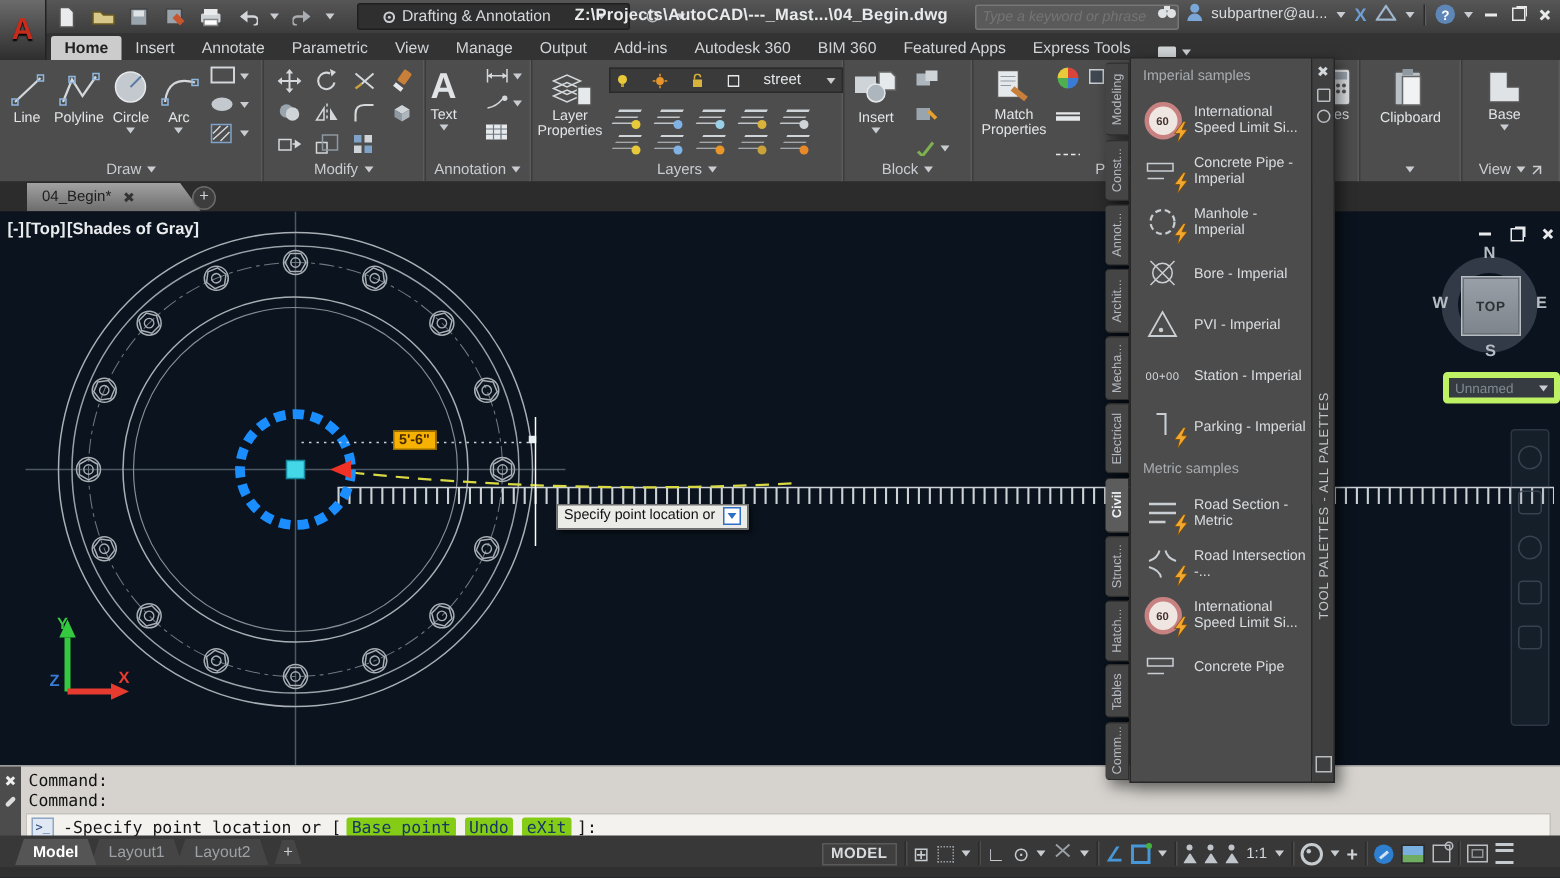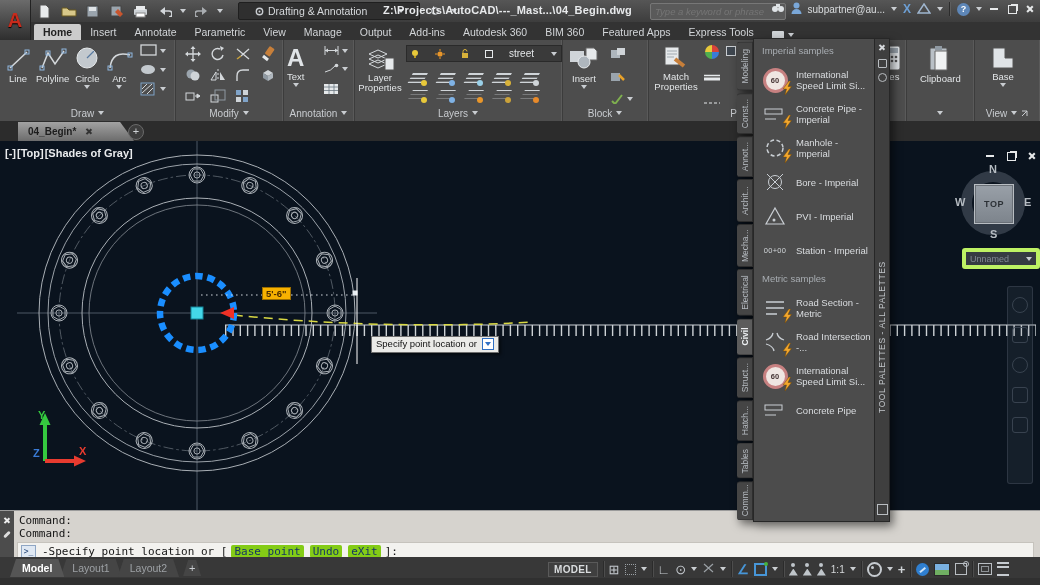--- a/index.html
+++ b/index.html
@@ -34,21 +34,21 @@
 .plabel{position:absolute;left:0;right:0;bottom:1px;height:14px;display:flex;align-items:center;justify-content:center;gap:4px;font-size:10px;color:#c9ccd0}
 .bigbtn{display:flex;flex-direction:column;align-items:center;justify-content:flex-start;gap:1px;padding-top:3px}
 .bigbtn .blbl{font-size:9.5px;color:#e2e5e7;line-height:10px;text-align:center}
 .sml{width:20px;height:16px;display:flex;align-items:center;justify-content:center}
 .layicon{width:15px;height:11px;position:relative;display:inline-block}
 .layicon::before{content:"";position:absolute;inset:0;transform:skewX(-28deg);background:linear-gradient(#cfd4d8 1.5px,transparent 1.5px 4px,#cfd4d8 5.5px,transparent 5.5px 8px,#cfd4d8 9.5px,transparent 9.5px)}
 .layicon i{position:absolute;right:-2px;bottom:-2px;width:6px;height:6px;border-radius:50%}
 .combo{display:flex;align-items:center;gap:16px;background:#3a3a3a;border:1px solid #2a2a2a;height:15px;padding:0 4px;color:#e4e7e9;font-size:10px}
 
 .filetabs{position:absolute;left:0;top:121px;width:1040px;height:20px;background:#2c2c2c;border-bottom:1px solid #1c1c1c}
-.ftab{position:absolute;left:18px;top:1px;width:96px;height:19px;background:linear-gradient(#a2a2a2,#6c6c6c);clip-path:polygon(0 0,88% 0,100% 100%,0 100%);display:flex;align-items:center;gap:8px;padding:0 10px;font-size:10px;font-weight:bold;color:#1d1d1d}
+.ftab{position:absolute;left:18px;top:1px;width:96px;height:19px;background:linear-gradient(#a2a2a2,#6c6c6c);clip-path:polygon(0 0,88% 0,100% 100%,0 100%);display:flex;align-items:center;gap:8px;padding:0 10px;font-size:10px;font-weight:normal;color:#1d1d1d}
 .ftab .xicon{color:#333;width:7px;height:7px}
 .fplus{position:absolute;left:128px;top:3px;width:14px;height:14px;border-radius:50%;background:#3d3d3d;border:1px solid #6a6a6a;color:#cfd3d6;font-size:11px;line-height:12px;text-align:center}
 
 .canvas{position:absolute;left:0;top:141px;width:1040px;height:369px;background:#0a131e}
 .vplabel{position:absolute;left:5px;top:6px;font-size:11px;font-weight:bold;color:#e9ebed;display:flex;gap:1px}
 .dimbox{position:absolute;left:262px;top:146px;background:#f7b100;border:1px solid #9a6d00;color:#472a00;font-size:9.5px;font-weight:bold;padding:0 3px;line-height:11px}
 .tooltip{position:absolute;left:371px;top:195px;background:#ebebe8;border:1px solid #6e6e6e;box-shadow:2px 2px 3px rgba(0,0,0,.5);font-size:9.5px;color:#111;display:flex;gap:5px;padding:1px 4px;height:13px}
 .dynbox{width:10px;height:10px;background:#fff;border:1px solid #2f6fc4;display:flex;align-items:center;justify-content:center}
 .dynbox .car{border-top-color:#2f6fc4}
 .vcube{position:absolute;left:955px;top:24px;width:76px;height:76px}
@@ -791,20 +791,31 @@
             </svg>
           </span>
         <span class="pal-lbl">PVI - Imperial</span>
       </div>
       <div class="pal-item">
         <span class="pic">
             <span class="stbadge">00+00</span>
           </span>
         <span class="pal-lbl">Station - Imperial</span>
       </div>
+      <div class="pal-item">
+        <span class="pic">
+            <svg width="16" height="20">
+              <path d="M4,2 H10 V16" fill="none" stroke="#c9ced3" stroke-width="1.4"></path>
+            </svg>
+            <svg class="bolt" width="11" height="15">
+              <polygon points="8,0 2,8 5.5,8 4,14 10.5,5.5 7,5.5 9.5,0" fill="#f2a72e" stroke="#7a4a00" stroke-width=".5"></polygon>
+            </svg>
+          </span>
+        <span class="pal-lbl">Parking - Imperial</span>
+      </div>
 
       <div class="phead" style="margin-top:8px">Metric samples</div>
 
       <div class="pal-item">
         <span class="pic">
             <svg width="22" height="18">
               <path d="M2,3 H20 M2,9 H20 M2,15 H13" stroke="#c9ced3" stroke-width="1.6" fill="none"></path>
             </svg>
             <svg class="bolt" width="11" height="15">
               <polygon points="8,0 2,8 5.5,8 4,14 10.5,5.5 7,5.5 9.5,0" fill="#f2a72e" stroke="#7a4a00" stroke-width=".5"></polygon>

